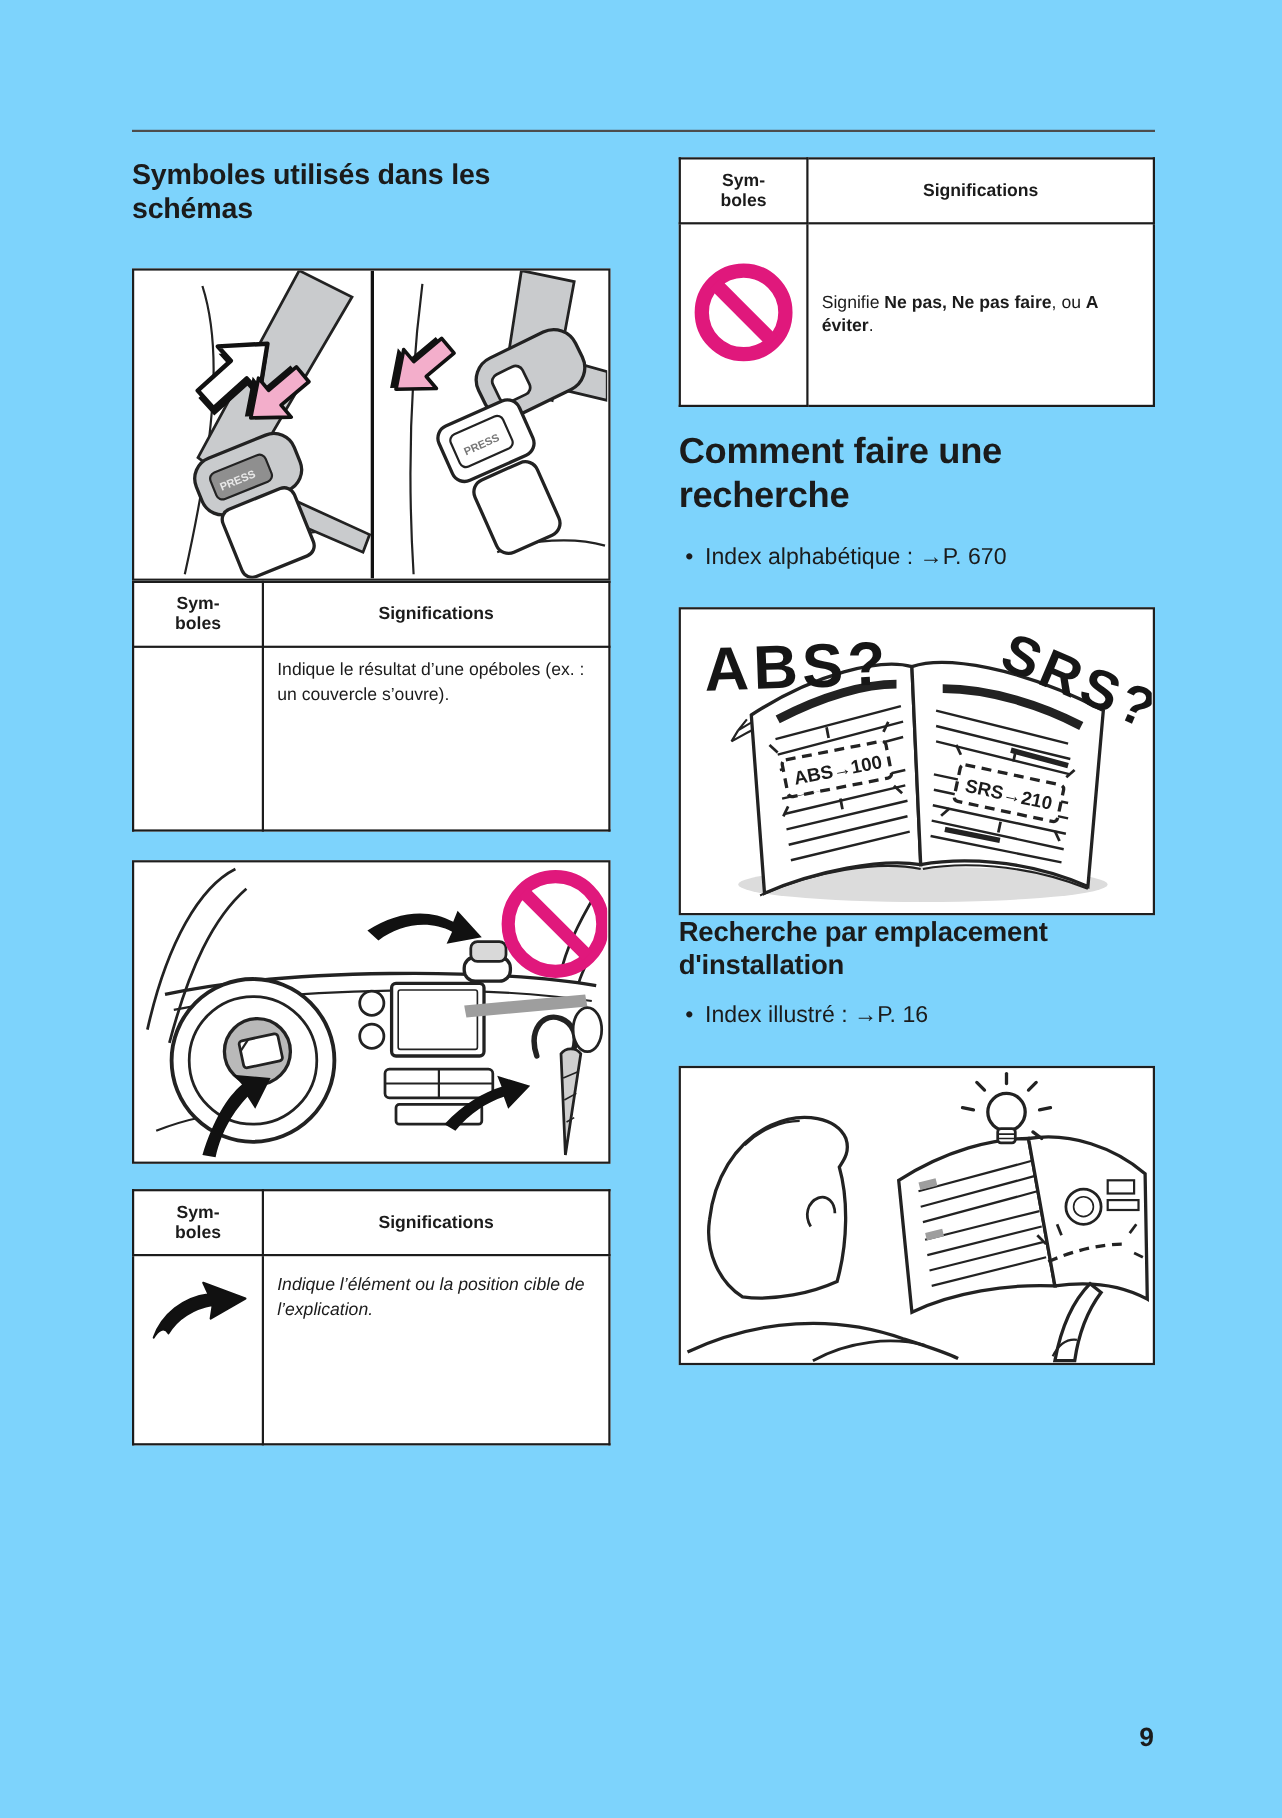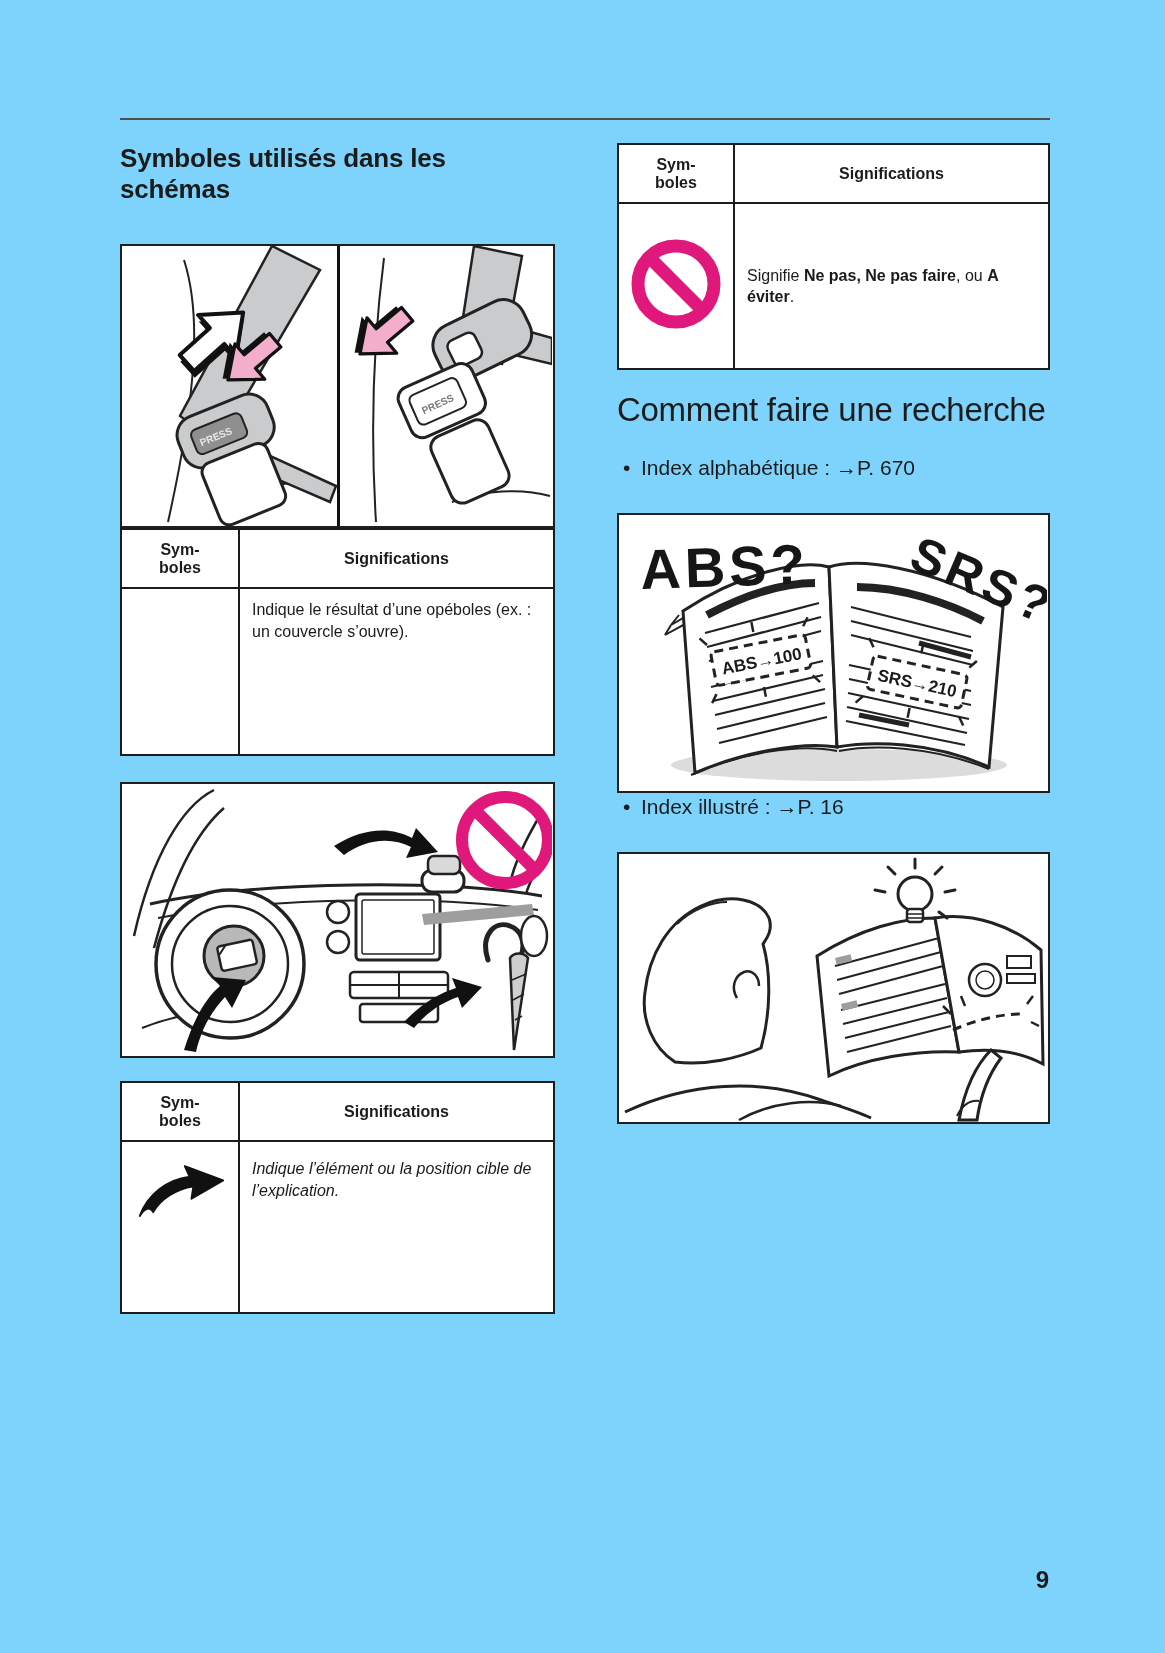--- a/index.html
+++ b/index.html
@@ -9,21 +9,21 @@
     margin:0 auto;overflow:hidden;
   }
   .content{position:absolute;left:120px;top:118px;width:930px;}
   .top-rule{border-top:2px solid #4d4d4d;height:0;margin-bottom:23px;}
   .columns{display:flex;gap:62px;align-items:flex-start;}
   .col{display:block;}
   .col-left{width:435px;}
   .col-right{width:433px;}
 
   h2.sec-title{font-size:26px;line-height:1.18;font-weight:700;margin:0 0 40px 0;letter-spacing:-0.2px;}
-  h1.big-title{font-size:33px;line-height:1.2;font-weight:400;margin:20px 0 24px 0;letter-spacing:-0.3px;}
+  h1.big-title{font-size:33px;line-height:1.2;font-weight:700;margin:20px 0 24px 0;letter-spacing:-0.3px;}
   h3.sub-title{font-size:25px;line-height:1.2;font-weight:700;margin:0 0 15px 0;letter-spacing:-0.2px;}
 
   .bullet{display:flex;font-size:21px;line-height:1.3;margin:0 0 32px 0;}
   .bullet .marker{width:18px;flex:0 0 18px;padding-left:6px;}
   .bullet .b-text{flex:1;}
 
   figure.illus{margin:0;border:2.5px solid #1f1f1f;background:#fff;}
   figure.illus svg{display:block;}
   .mb21{margin-bottom:21px;}
   .mb24{margin-bottom:24px;}
@@ -318,20 +318,21 @@
                   <path d="M296,194 L296,204"></path>
                   <path d="M346,192 L352,200"></path>
               </g>
             </g>
 
             <text x="22" y="74" font-size="56" font-weight="700" letter-spacing="4" fill="#161616" transform="rotate(-2 22,74)">ABS?</text>
             <text x="288" y="52" font-size="50" font-weight="700" letter-spacing="4" fill="#161616" transform="rotate(23 288,52)">SRS?</text>
           </svg>
         </figure>
 
+        <h3 class="sub-title" style="margin-bottom:17px;">Recherche par emplacement d'installation</h3>
         <div class="bullet">
           <span class="marker">•</span>
           <span class="b-text">Index illustré : →P. 16</span>
         </div>
 
         <figure class="illus">
           <svg width="428" height="268" viewBox="0 0 428 268">
 
             <path d="M56,208 C34,194 22,166 26,138 C30,102 48,68 82,52 C112,38 142,46 150,64 C154,76 148,84 144,90 C152,118 152,158 142,194 C120,204 86,212 56,208 Z" fill="#fff" stroke="#222" stroke-width="3"></path>
             <path class="line" stroke-width="2.5" d="M118,144 C112,134 115,122 125,118 C133,115 140,122 140,132"></path>

